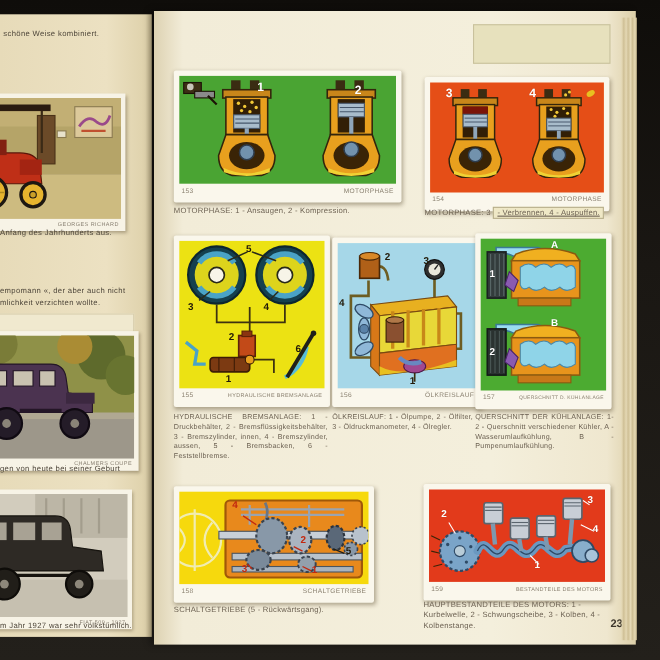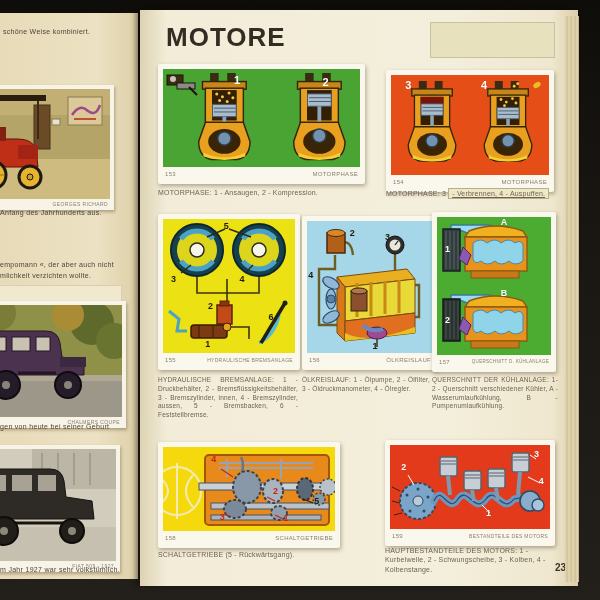--- a/index.html
+++ b/index.html
@@ -123,21 +123,20 @@
         <circle cx="100" cy="82" r="12" fill="#211e19" stroke="#0e0c09" stroke-width="2"></circle>
         <circle cx="100" cy="82" r="4" fill="#8d877a"></circle>
       </svg>
       <div class="photo-cap">FIAT 509 - 1927</div>
     </div>
     <div class="txtfrag" style="left:0px;top:553px;">m Jahr 1927 war sehr volkstümlich.</div>
   </div>
 
   <div id="right-page">
 
-    <div id="page-title">MOTORE</div>
     <div class="patch" style="left:290px;top:12px;width:123px;height:34px;"></div>
 
     <div class="sticker" style="left:18px;top:54px;width:197px;">
       <div class="simg" style="height:98px;background:#4aa433;">
         <svg viewBox="0 0 197 98">
           <g transform="translate(4,6)">
               <rect x="0" y="0" width="16" height="10" fill="#3c2e14" stroke="#1c1206"></rect>
               <rect x="10" y="8" width="18" height="6" fill="#8a8a8a" stroke="#1c1206"></rect>
               <circle cx="6" cy="4" r="3" fill="#c8c4b8"></circle>
               <line x1="22" y1="12" x2="30" y2="20" stroke="#1c1206" stroke-width="2"></line>

